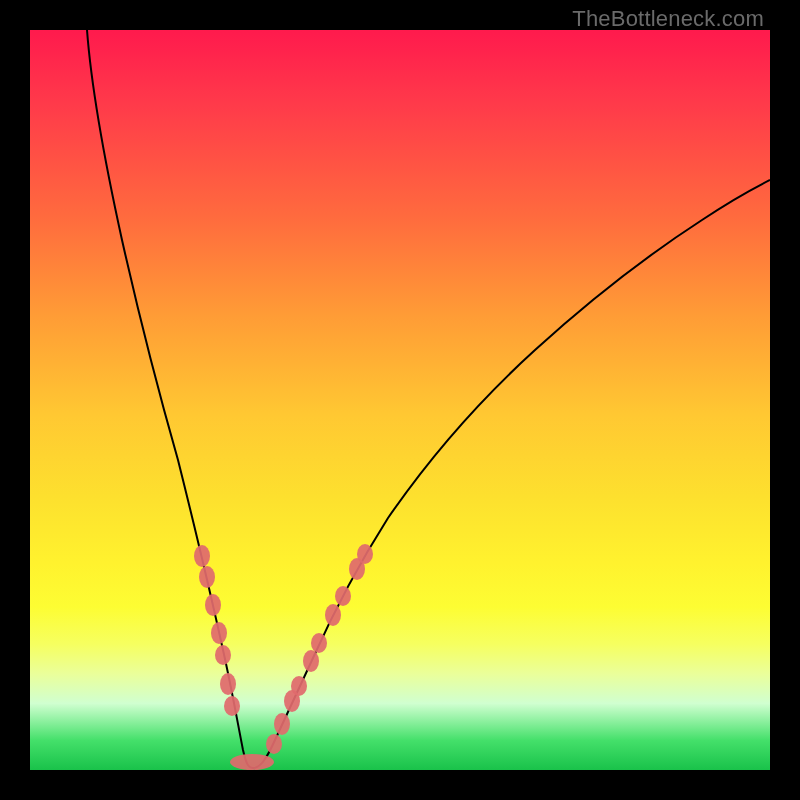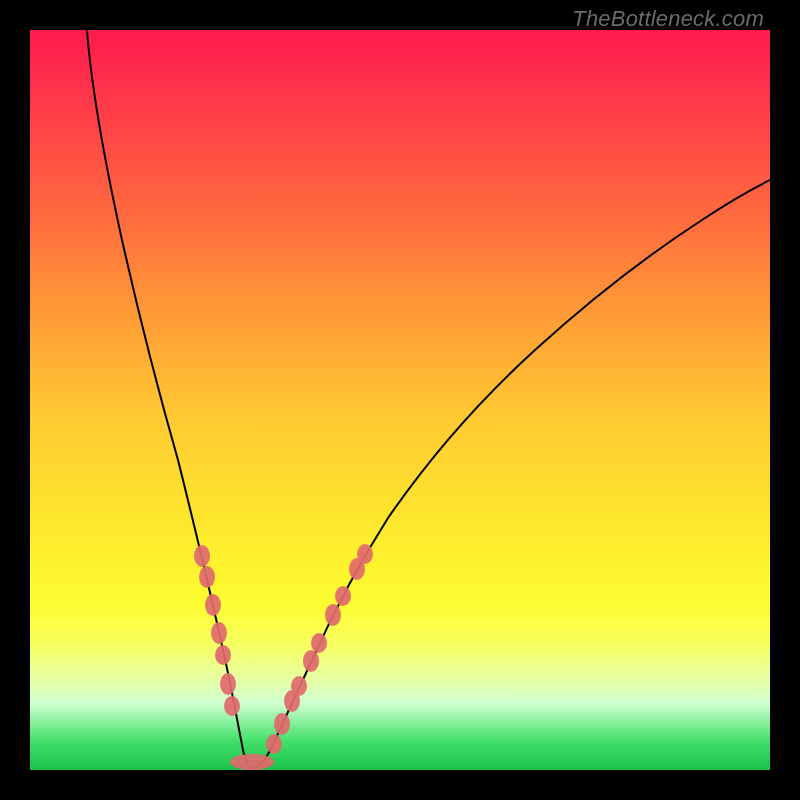--- a/index.html
+++ b/index.html
@@ -38,21 +38,20 @@
       #19c24a 100%);
   }
   .watermark {
     position: absolute;
     top: 6px;
     right: 36px;
     color: #6a6a6a;
     font-size: 22px;
     letter-spacing: 0.2px;
     font-weight: 500;
-    font-style: italic;
   }
   svg.curve {
     position: absolute;
     left: 0;
     top: 0;
     width: 740px;
     height: 740px;
     overflow: visible;
   }
   .curve path {

